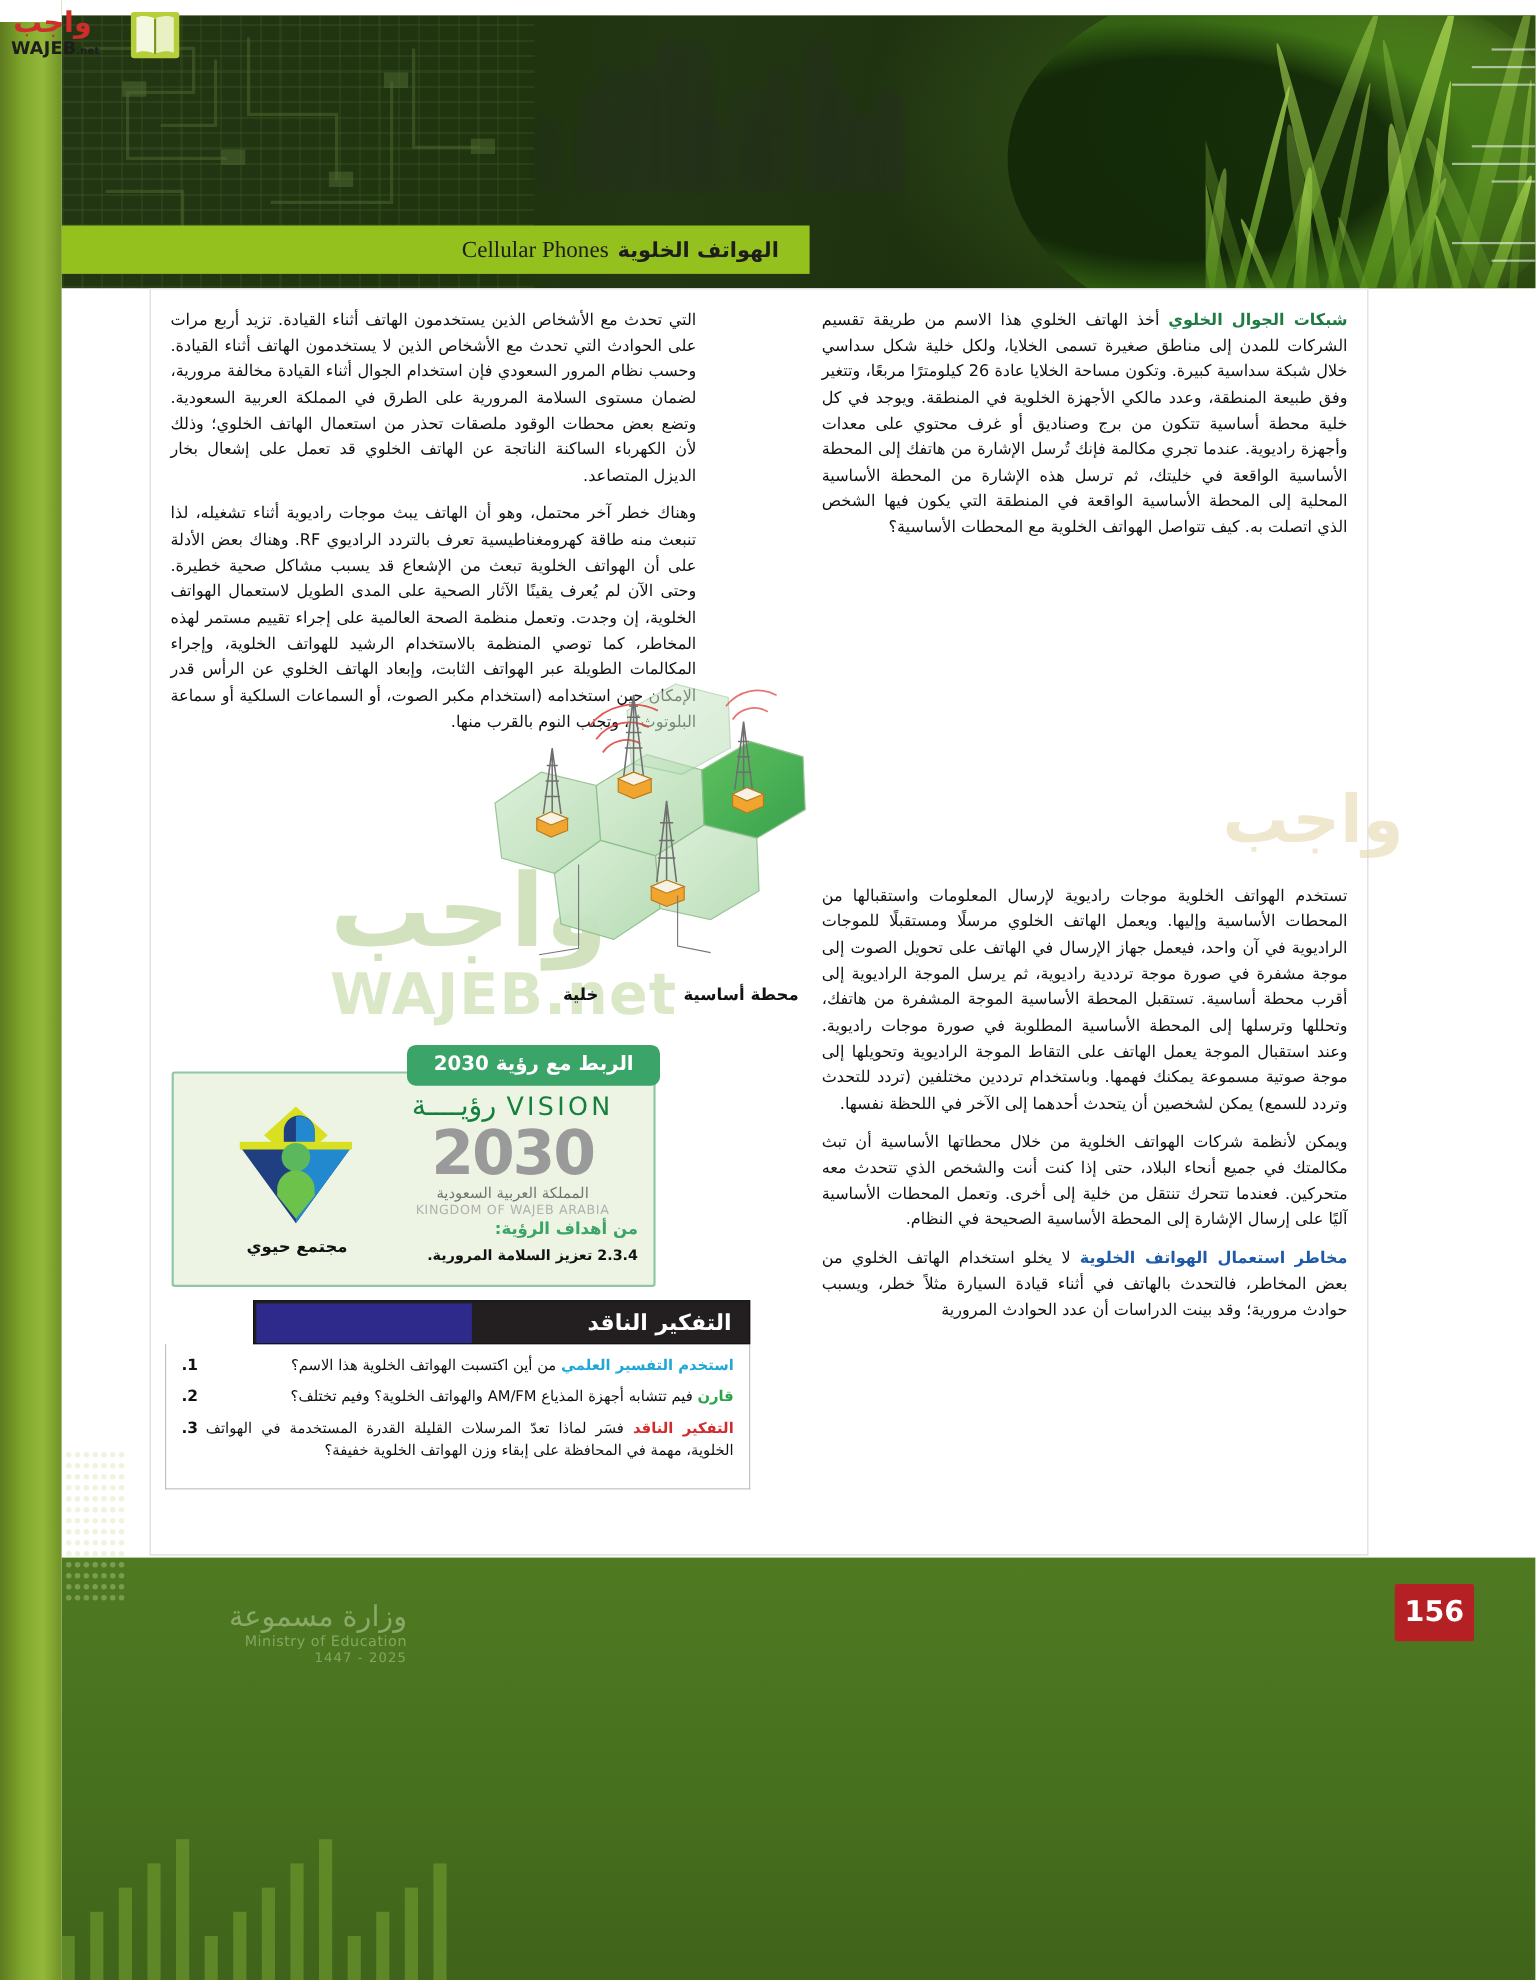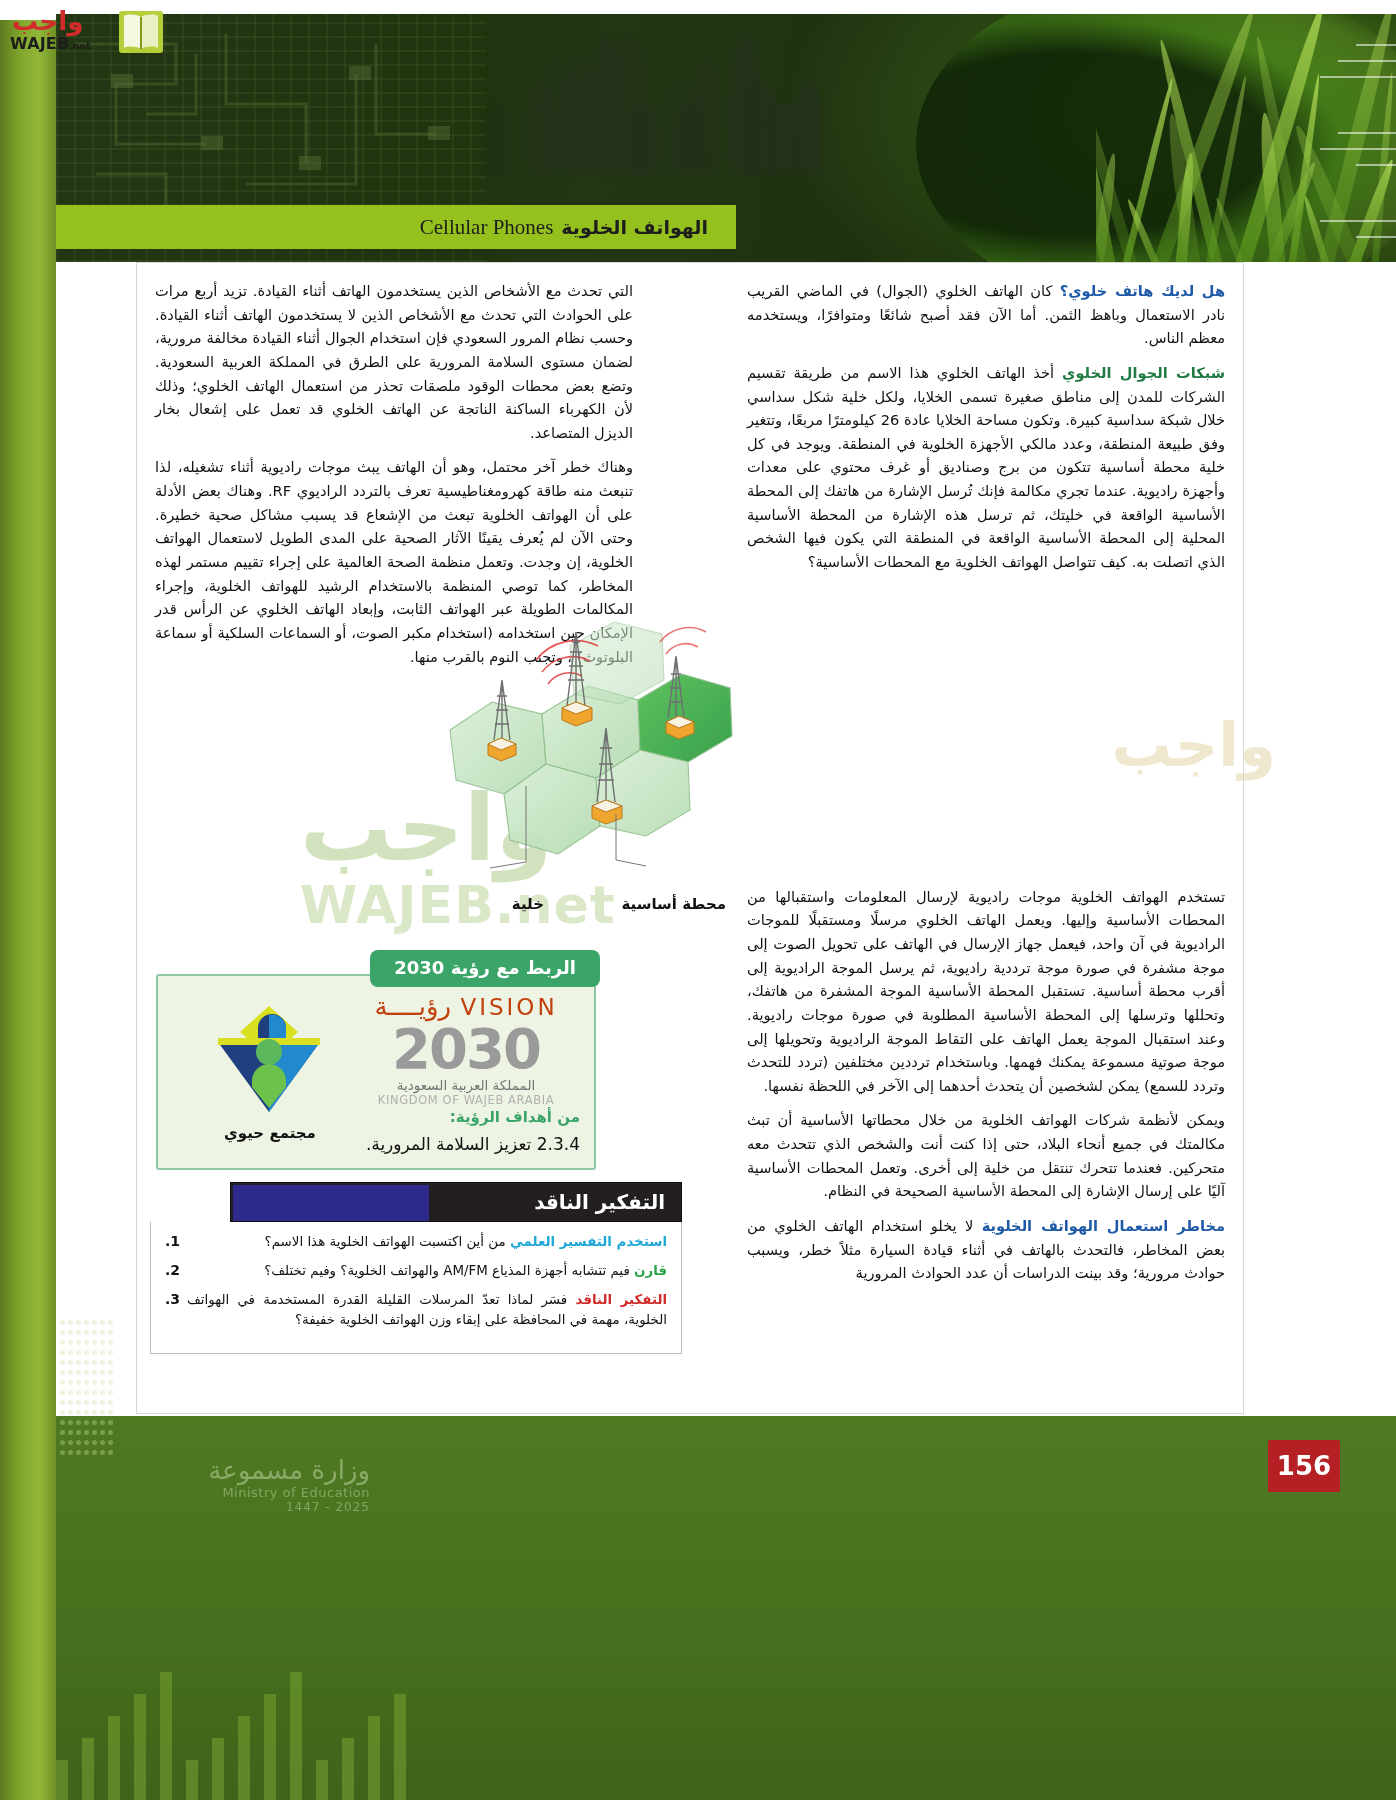--- a/index.html
+++ b/index.html
@@ -201,38 +201,38 @@
     border-radius:3px;
   }
   .vision-logo { position:absolute; right:250px; top:22px; width:150px; height:120px; }
   .vision-logo-cap {
     position:absolute; right:258px; top:148px; width:132px; text-align:center;
     font-family:"DejaVu Sans", sans-serif; font-weight:700; font-size:15px; color:#111;
     direction:rtl;
   }
   .v2030 { position:absolute; right:14px; top:16px; width:228px; text-align:center; }
   .v2030 .line1 {
-    font-family:"DejaVu Sans", sans-serif; font-size:26px; color:#c2410c;
+    font-family:"DejaVu Sans", sans-serif; font-size:26px; color:#15803d;
     direction:rtl; letter-spacing:1px; line-height:1.1;
   }
   .v2030 .line1 .en { font-size:23px; letter-spacing:3px; }
   .v2030 .big {
     position:relative; font-family:"DejaVu Sans", sans-serif; font-weight:700;
     font-size:56px; color:#9a9a9a; line-height:1; letter-spacing:-2px;
     display:flex; align-items:center; justify-content:center;
   }
   .v2030 .kingdom-ar { font-family:"DejaVu Sans", sans-serif; font-size:13.5px; color:#737373; direction:rtl;}
   .v2030 .kingdom-en { font-family:"DejaVu Sans", sans-serif; font-size:11.5px; color:#b0b0b0; letter-spacing:.6px;}
   .v-goals-title {
     position:absolute; right:14px; top:132px; width:230px; text-align:right;
     font-family:"DejaVu Sans", sans-serif; font-weight:700; font-size:15px; color:#3aa469; direction:rtl;
   }
   .v-goal {
     position:absolute; right:14px; top:158px; width:270px; text-align:right;
-    font-family:"DejaVu Sans", sans-serif; font-weight:400; font-size:17px; color:#111; direction:rtl;
+    font-family:"DejaVu Sans", sans-serif; font-weight:700; font-size:13px; color:#111; direction:rtl;
   }
 
   
   .ct-wrap {
     position:absolute; left:150px; top:1182px; width:532px; z-index:9;
   }
   .ct-header {
     position:relative; height:40px; width:452px;
     background:#231f20; border:1px solid #111;
     display:flex; align-items:center;
@@ -486,21 +486,20 @@
       <path d="M23 9 C18 6 9 6 6 8 V40 C9 38 18 38 23 41 Z" fill="#fff" opacity=".85"></path>
       <path d="M23 9 C28 6 37 6 40 8 V40 C37 38 28 38 23 41 Z" fill="#fff" opacity=".7"></path>
       <path d="M23 9 V41" stroke="#7d9a1e" stroke-width="2"></path>
     </svg>
   </div>
 
   <div class="content">
     <div class="cols">
 
       <div class="col col-right">
-        <p class="body"><span class="lead">هل لديك هاتف خلوي؟</span><span> كان الهاتف الخلوي (الجوال) في الماضي القريب نادر الاستعمال وباهظ الثمن. أما الآن فقد أصبح شائعًا ومتوافرًا، ويستخدمه معظم الناس.</span></p>
 
         <p class="body"><span class="lead-green">شبكات الجوال الخلوي</span><span> أخذ الهاتف الخلوي هذا الاسم من طريقة تقسيم الشركات للمدن إلى مناطق صغيرة تسمى الخلايا، ولكل خلية شكل سداسي خلال شبكة سداسية كبيرة. وتكون مساحة الخلايا عادة 26 كيلومترًا مربعًا، وتتغير وفق طبيعة المنطقة، وعدد مالكي الأجهزة الخلوية في المنطقة. ويوجد في كل خلية محطة أساسية تتكون من برج وصناديق أو غرف محتوي على معدات وأجهزة راديوية. عندما تجري مكالمة فإنك تُرسل الإشارة من هاتفك إلى المحطة الأساسية الواقعة في خليتك، ثم ترسل هذه الإشارة من المحطة الأساسية المحلية إلى المحطة الأساسية الواقعة في المنطقة التي يكون فيها الشخص الذي اتصلت به. كيف تتواصل الهواتف الخلوية مع المحطات الأساسية؟</span></p>
 
         <div style="height:300px"></div>
 
         <p class="body">تستخدم الهواتف الخلوية موجات راديوية لإرسال المعلومات واستقبالها من المحطات الأساسية وإليها. ويعمل الهاتف الخلوي مرسلًا ومستقبلًا للموجات الراديوية في آن واحد، فيعمل جهاز الإرسال في الهاتف على تحويل الصوت إلى موجة مشفرة في صورة موجة ترددية راديوية، ثم يرسل الموجة الراديوية إلى أقرب محطة أساسية. تستقبل المحطة الأساسية الموجة المشفرة من هاتفك، وتحللها وترسلها إلى المحطة الأساسية المطلوبة في صورة موجات راديوية. وعند استقبال الموجة يعمل الهاتف على التقاط الموجة الراديوية وتحويلها إلى موجة صوتية مسموعة يمكنك فهمها. وباستخدام ترددين مختلفين (تردد للتحدث وتردد للسمع) يمكن لشخصين أن يتحدث أحدهما إلى الآخر في اللحظة نفسها.</p>
 
         <p class="body">ويمكن لأنظمة شركات الهواتف الخلوية من خلال محطاتها الأساسية أن تبث مكالمتك في جميع أنحاء البلاد، حتى إذا كنت أنت والشخص الذي تتحدث معه متحركين. فعندما تتحرك تنتقل من خلية إلى أخرى. وتعمل المحطات الأساسية آليًا على إرسال الإشارة إلى المحطة الأساسية الصحيحة في النظام.</p>
 
         <p class="body"><span class="lead">مخاطر استعمال الهواتف الخلوية</span><span> لا يخلو استخدام الهاتف الخلوي من بعض المخاطر، فالتحدث بالهاتف في أثناء قيادة السيارة مثلاً خطر، ويسبب حوادث مرورية؛ وقد بينت الدراسات أن عدد الحوادث المرورية</span></p>

